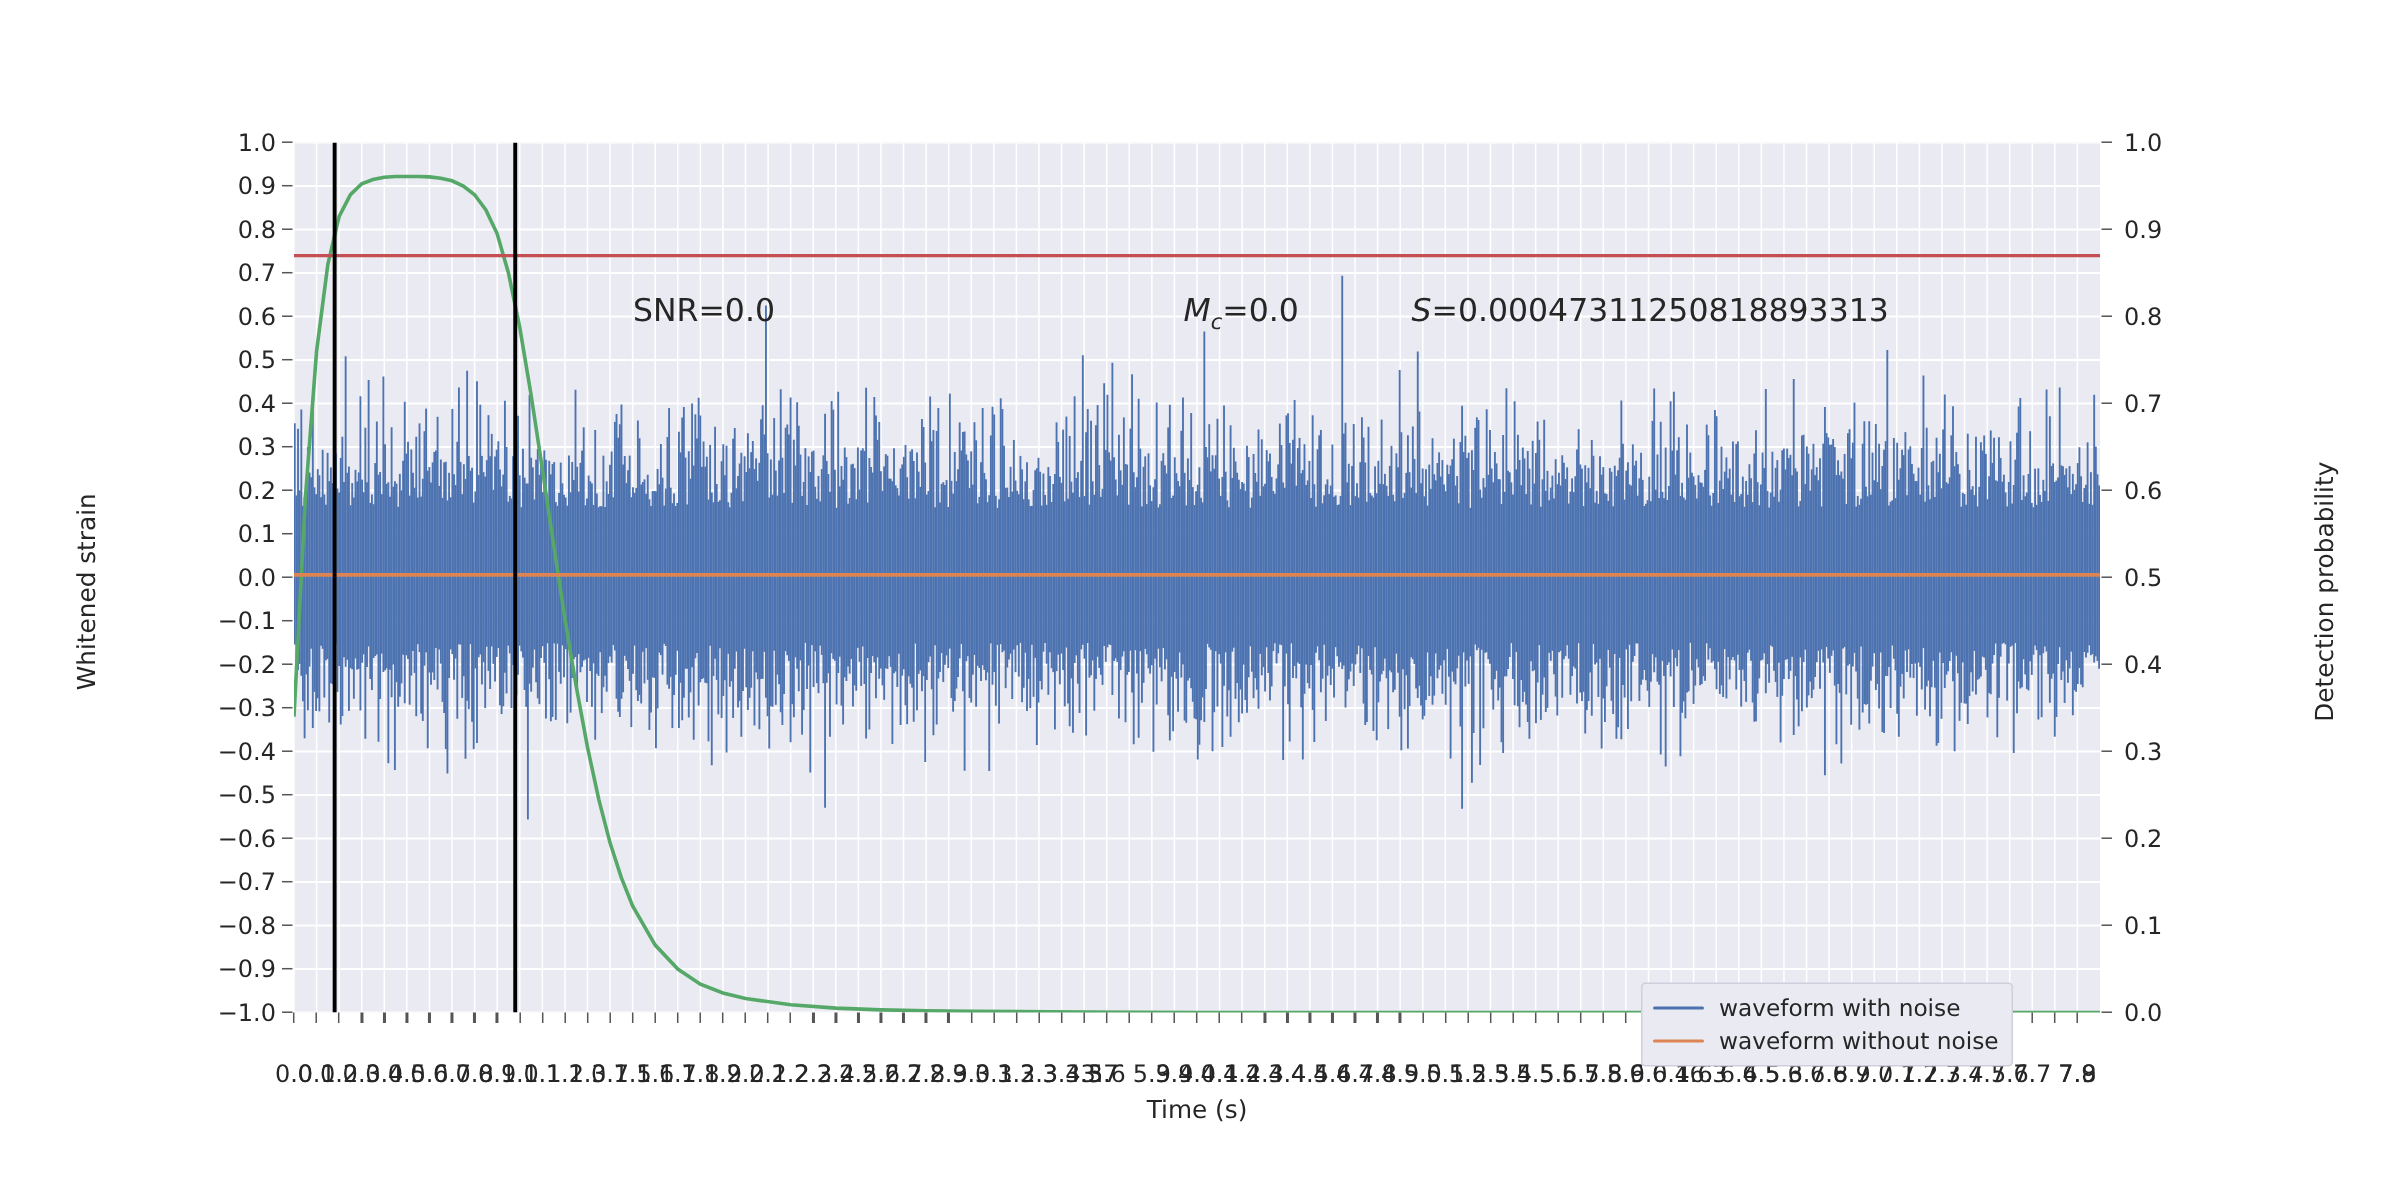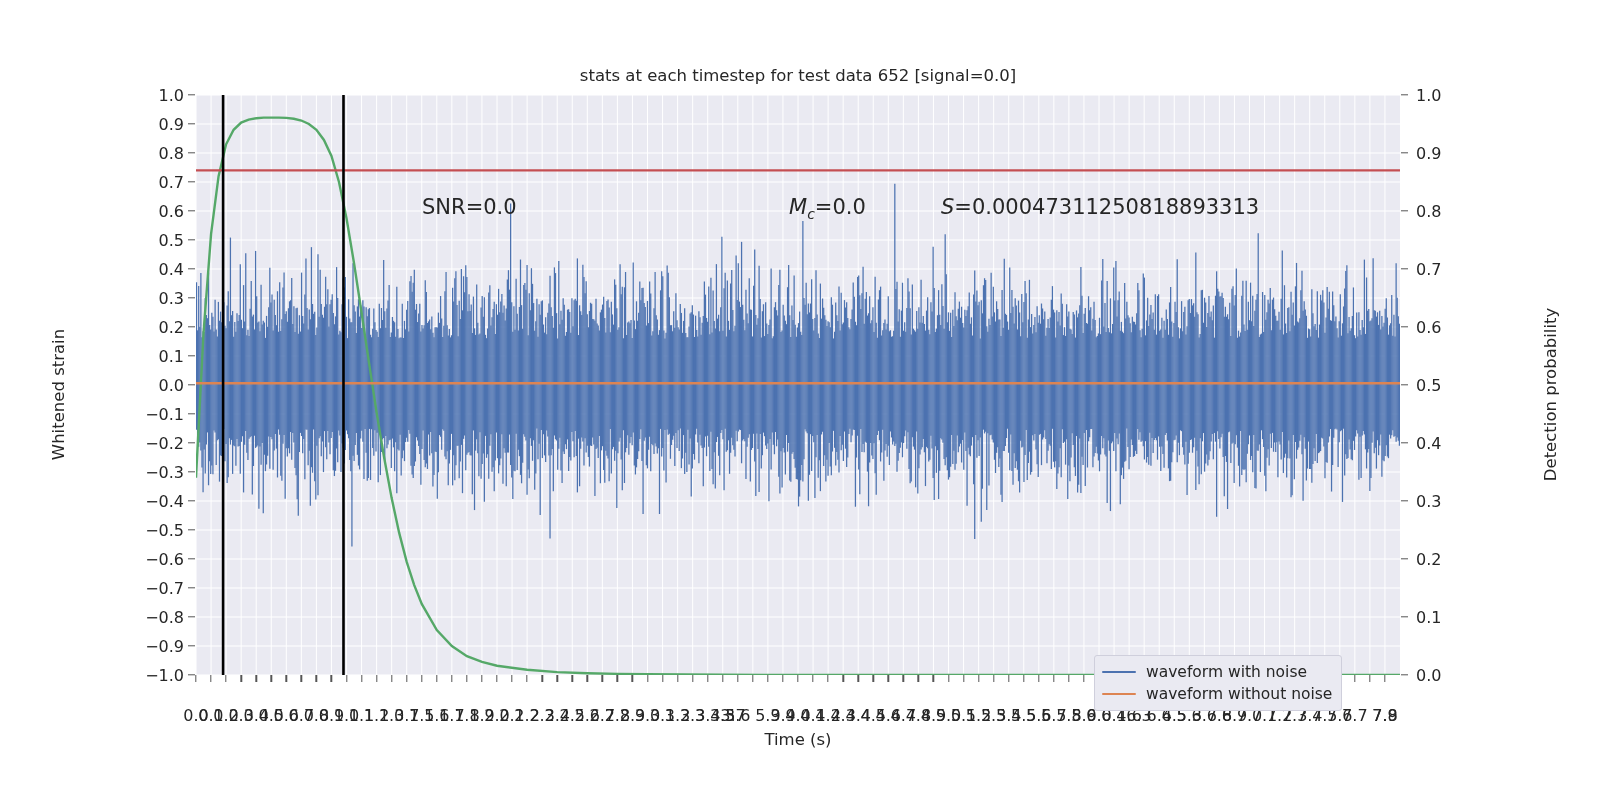--- a/index.html
+++ b/index.html
@@ -77,21 +77,20 @@
   }
   .legend-row{display:flex;align-items:center;height:22px;}
   .legend-line{width:34px;height:2.6px;margin-right:10px;border-radius:2px;}
   .legend-label{font-size:15.5px;color:#262626;white-space:nowrap;}
 </style>
 </head>
 <body>
 
 <div id="fig">
 
-  <div id="title">stats at each timestep for test data 652 [signal=0.0]</div>
 
   <div id="axes">
     <svg id="plotsvg" viewBox="0 0 1204 580" preserveAspectRatio="none">
       <g id="gridlines">
           <line x1="0" x2="1204" y1="0" y2="0" stroke="#ffffff" stroke-width="1.2"></line>
           <line x1="0" x2="1204" y1="28.999999999999993" y2="28.999999999999993" stroke="#ffffff" stroke-width="1.2"></line>
           <line x1="0" x2="1204" y1="57.999999999999986" y2="57.999999999999986" stroke="#ffffff" stroke-width="1.2"></line>
           <line x1="0" x2="1204" y1="87.00000000000001" y2="87.00000000000001" stroke="#ffffff" stroke-width="1.2"></line>
           <line x1="0" x2="1204" y1="116" y2="116" stroke="#ffffff" stroke-width="1.2"></line>
           <line x1="0" x2="1204" y1="145" y2="145" stroke="#ffffff" stroke-width="1.2"></line>

